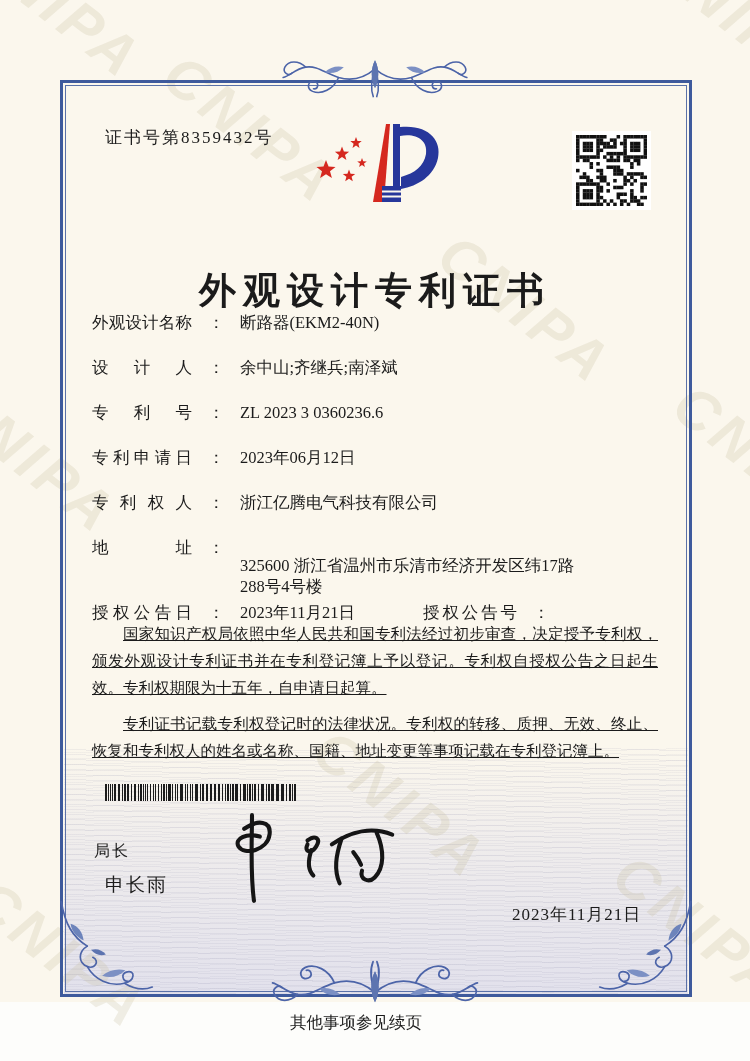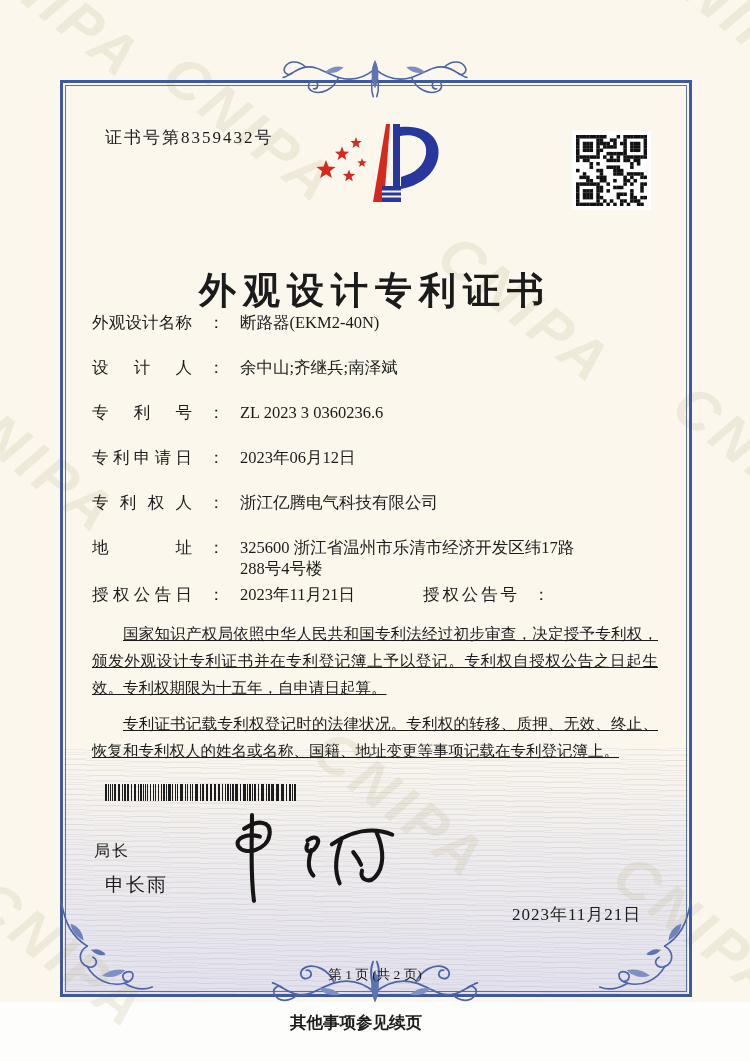--- a/index.html
+++ b/index.html
@@ -29,33 +29,33 @@
   .qrbox{position:absolute;left:572px;top:131px;width:79px;height:79px;background:#ffffff;}
   .qrbox svg{position:absolute;left:4px;top:4px;}
   .title{position:absolute;left:0;top:218px;width:750px;text-align:center;
       font-size:37px;font-weight:700;letter-spacing:7px;margin-top:48px;}
   .fields{position:absolute;left:92px;top:312px;width:566px;font-size:16.5px;}
   .frow{display:flex;margin-bottom:24px;line-height:21px;gap:16px;}
   .flabel{flex:none;width:100px;display:inline-block;text-align:justify;text-align-last:justify;}
   .fcolon{flex:none;width:16px;}
   .fvalue{flex:1;}
   .frow-addr{margin-bottom:5px;}
-  .frow-addr .fvalue{max-width:350px;}
+  .frow-addr .fvalue{max-width:350px;margin-top:18px;}
   .gval1{flex:none;width:150px;}
   .glabel2{flex:none;width:94px;display:inline-block;text-align:justify;text-align-last:justify;margin-left:17px;}
   .paras{position:absolute;left:92px;top:620px;width:566px;font-size:15.5px;line-height:27px;text-align:justify;text-decoration:underline;}
   .paras p{margin:0 0 9px 0;text-indent:2em;}
   .barcode{position:absolute;left:105px;top:784px;}
   .signer-title{position:absolute;left:94px;top:841px;font-family:"Liberation Sans","DejaVu Sans",sans-serif;font-size:16px;letter-spacing:2px;}
   .signer-name{position:absolute;left:105px;top:872px;font-family:Liberation Sans, sans-serif;font-size:19px;letter-spacing:2px;}
   .signature{position:absolute;left:215px;top:810px;}
   .issue-date{position:absolute;left:512px;top:903px;font-size:17px;letter-spacing:1px;}
   .pageinfo{position:absolute;left:0;top:966px;width:750px;text-align:center;font-size:13.5px;}
   .contnote{position:absolute;left:0;top:1012px;width:712px;text-align:center;
-      font-size:16.5px;font-weight:700;z-index:5;}
+      font-size:16.5px;font-weight:400;z-index:5;}
   .flo{stroke:#4c64a8;stroke-width:1.8;fill:none;stroke-linecap:round;} 
 </style>
 </head>
 <body>
 
 <div class="page">
 
   <div class="bottom-strip"></div>
 
   <div class="security"></div>
@@ -471,18 +471,17 @@
         <path d="M99,40 C95,52 95,60 101,66"></path>
         <path d="M120,34 C140,20 162,16 182,24"></path>
         <path d="M130,28 C124,46 122,60 128,74"></path>
         <path d="M166,22 C174,40 174,58 164,68 C158,74 148,70 151,61"></path>
         <path d="M142,42 C146,47 148,50 150,55"></path>
       </g>
     </svg>
 
     <div class="issue-date">2023年11月21日</div>
 
-    <div class="pageinfo">第 1 页 (共 2 页)</div>
   </div>
 
   <div class="contnote">其他事项参见续页</div>
 
 </div>
 
 </body></html>

